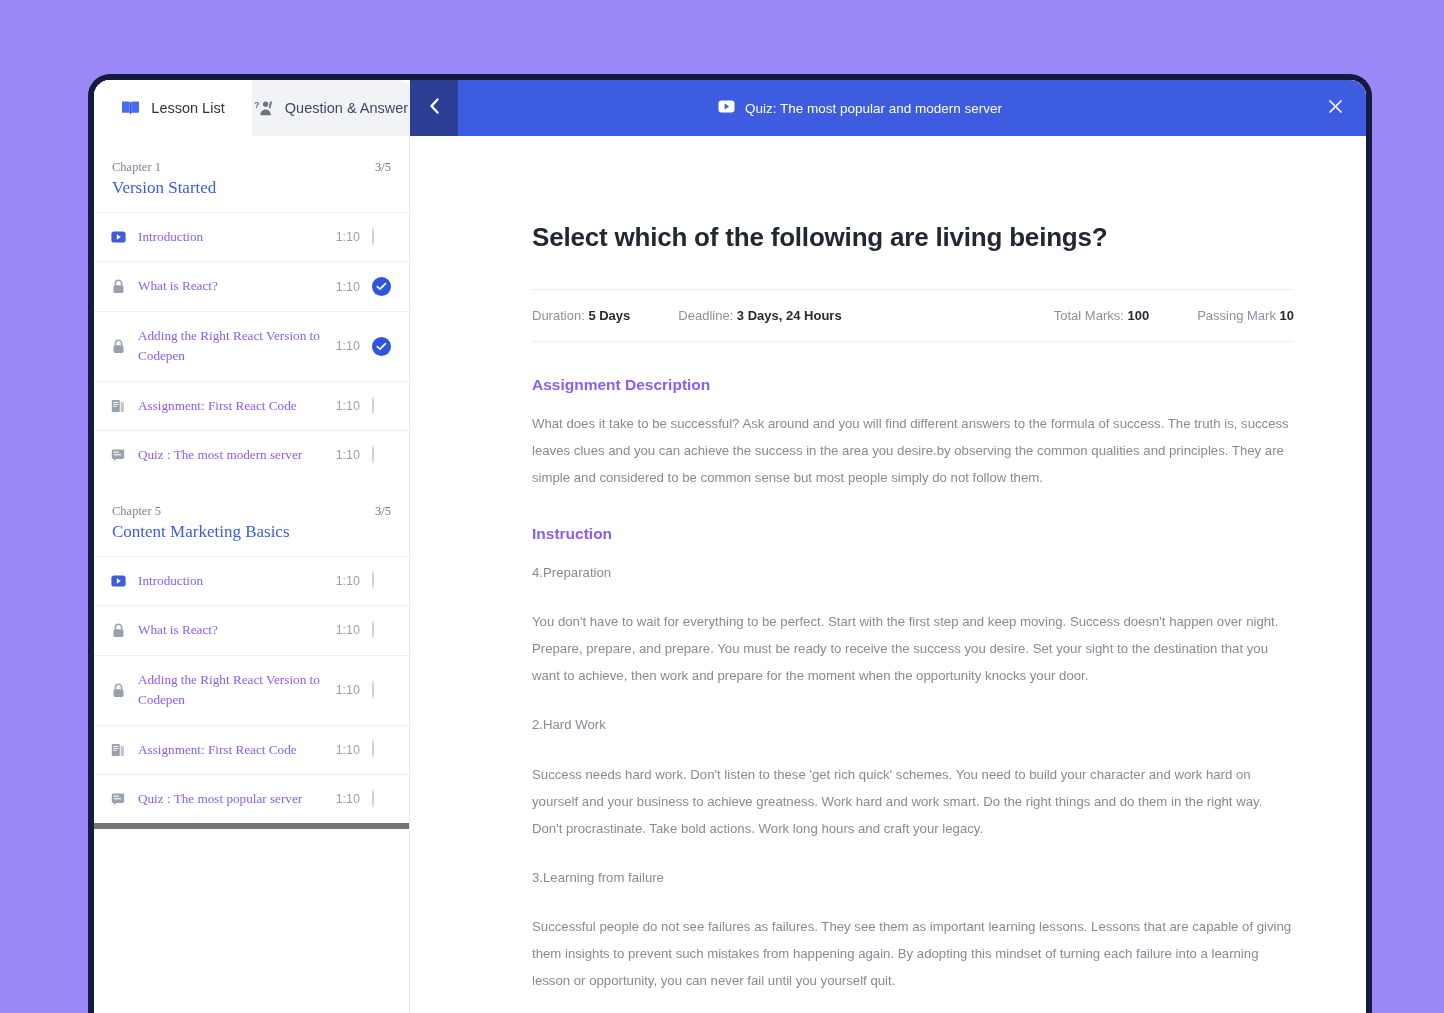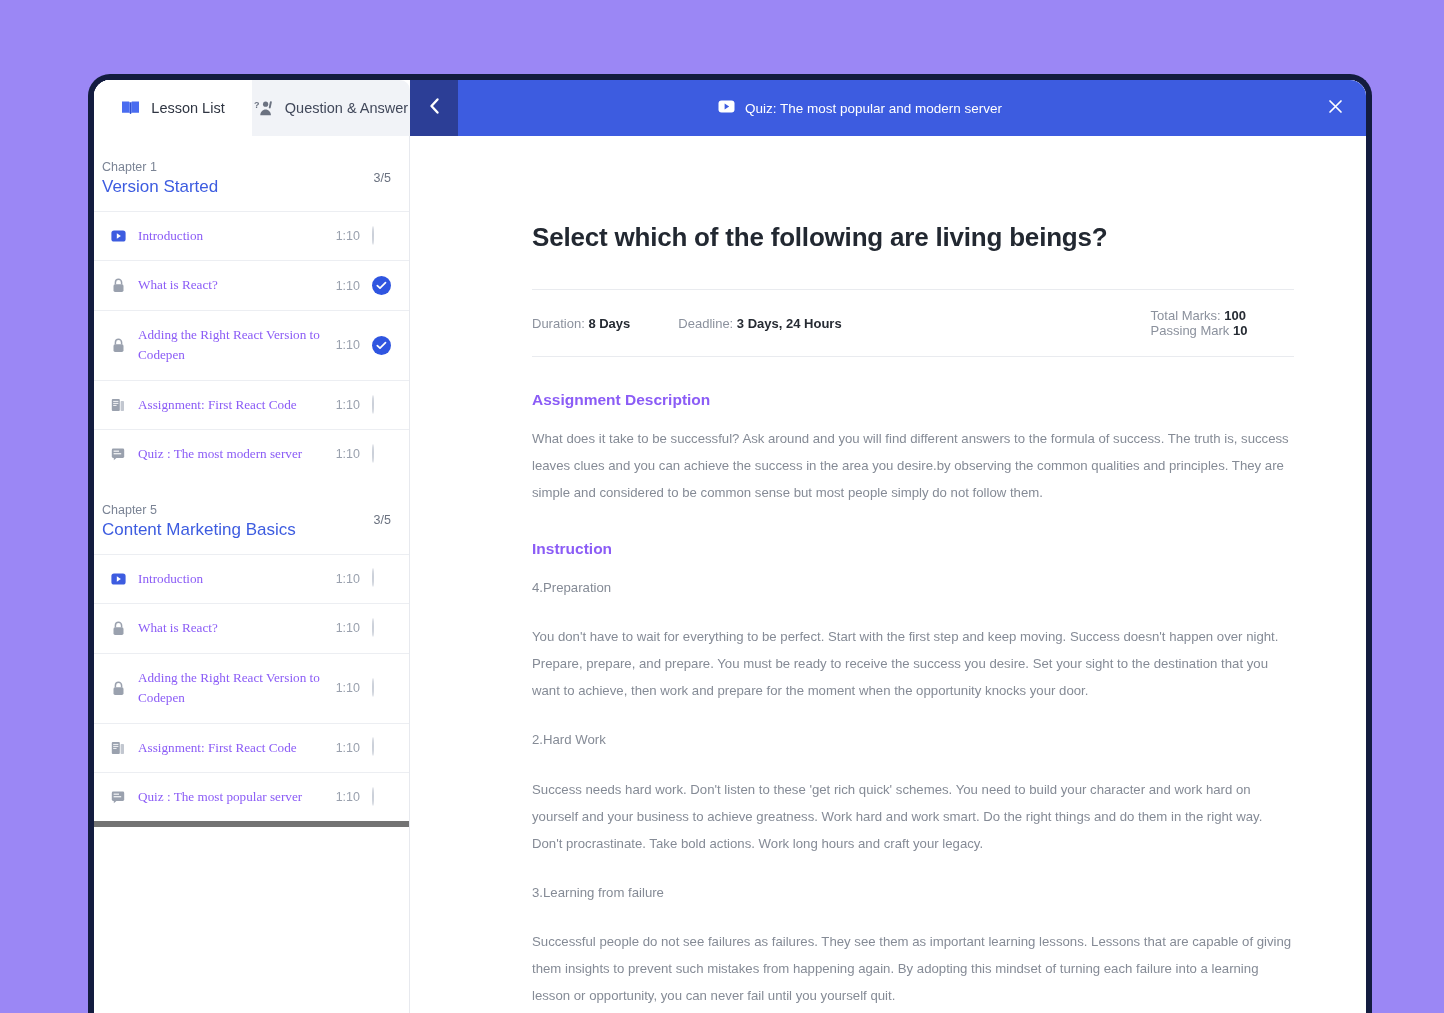--- a/index.html
+++ b/index.html
@@ -87,24 +87,25 @@
   .body { flex: 1; display: flex; min-height: 0; }
 
   
   .sidebar {
     width: 316px; flex: 0 0 316px;
     background: #ffffff;
     border-right: 1px solid #e7e9ee;
     overflow: hidden;
   }
   .chapter {
-    padding: 24px 18px 14px 8px;
-    display: flex;
-    align-items: center;
+    padding: 24px 18px 14px 18px;
+    display: flex;
+    align-items: flex-start;
     justify-content: space-between;
+    font-family: Liberation Serif, serif;
   }
   .chapter-left .ch-num {
     font-size: 12.5px; color: #7b8495; margin-bottom: 3px;
   }
   .chapter-left .ch-title {
     font-size: 17px; color: #3d5ce0; font-weight: 500;
   }
   .chapter-count { font-size: 12.5px; color: #6b7280; padding-bottom: 2px; }
 
   .lesson {
@@ -149,21 +150,21 @@
     font-size: 26px; font-weight: 600; color: #222831;
     letter-spacing: -0.2px;
   }
   .rule { height: 1px; background: #e9ebef; margin: 36px 0 0 0; }
   .meta {
     display: flex; align-items: center;
     padding: 18px 0 18px 0;
     font-size: 13px; color: #8b919d;
   }
   .meta .m-item { margin-right: 48px; white-space: nowrap; }
-  .meta .m-right { margin-left: auto; display: flex; flex-direction: column; }
+  .meta .m-right { margin-left: auto; display: flex; }
   .meta .m-right .m-item:last-child { margin-right: 0; }
   .meta b { color: #262b33; font-weight: 700; }
 
   .sect-h {
     font-size: 15.5px; font-weight: 600; color: #8b5cf6;
     margin: 34px 0 16px 0;
   }
   .para {
     font-size: 13.2px; line-height: 2.05;
     color: #858b96;
@@ -392,21 +393,21 @@
     <div class="main">
       <div class="content">
 
         <div class="q-title">Select which of the following are living beings?</div>
 
         <div class="rule"></div>
 
         <div class="meta">
           <div class="m-item">
             <span>Duration:</span>
-            <b>8 Days</b>
+            <b>5 Days</b>
           </div>
           <div class="m-item">
             <span>Deadline:</span>
             <b>3 Days, 24 Hours</b>
           </div>
           <div class="m-right">
             <div class="m-item">
               <span>Total Marks:</span>
               <b>100</b>
             </div>

